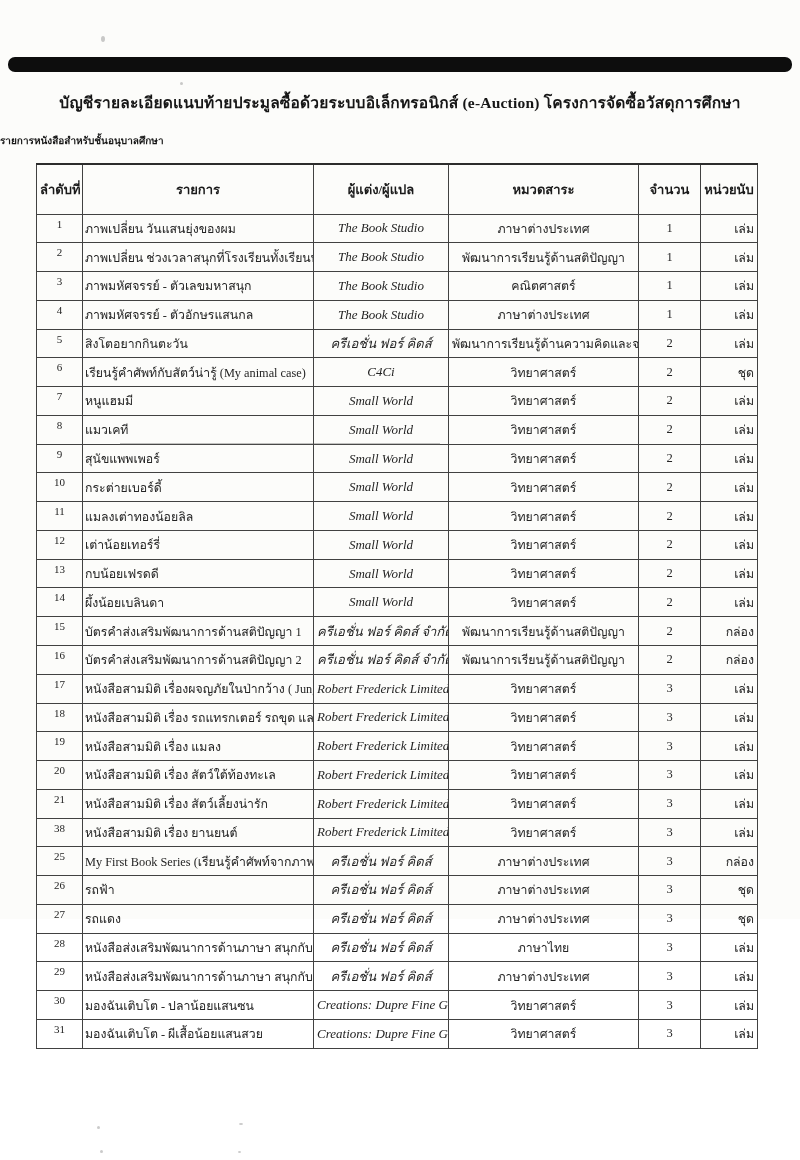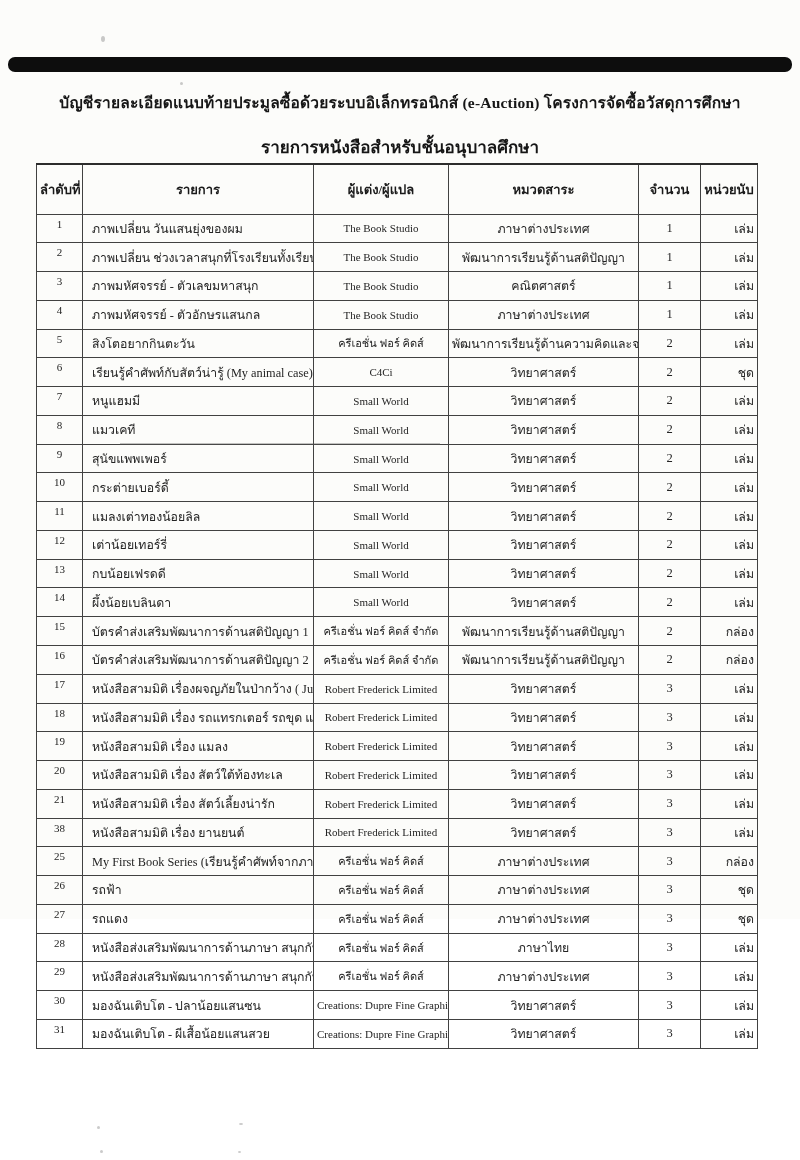--- a/index.html
+++ b/index.html
@@ -29,22 +29,22 @@
     text-align: center;
     font-size: 15.5px;
     font-weight: bold;
     letter-spacing: 0.2px;
     color: #161616;
   }
   .doc-subtitle {
     position: absolute;
     left: 0; top: 133px;
     width: 100%;
-    text-align: center;
-    font-size: 17px;
+    text-align: left;
+    font-size: 10px;
     font-weight: bold;
     color: #161616;
   }
   table.book-table {
     position: absolute;
     left: 36px; top: 163px;
     width: 721px;
     border-collapse: collapse;
     table-layout: fixed;
     background: transparent;
@@ -60,22 +60,22 @@
   thead th {
     font-size: 13px;
     font-weight: bold;
     text-align: center;
     vertical-align: middle;
     color: #1a1a1a;
   }
   tbody tr { height: 28.77px; }
   tbody td { font-size: 12.3px; color: #242424; }
   tbody td.c0 { text-align: center; vertical-align: top; padding-top: 3px; font-size: 11px; }
-  tbody td.c1 { text-align: left; vertical-align: middle; padding-left: 9px; }
-  tbody td.c2 { text-align: center; vertical-align: middle; font-size: 11px; }
+  tbody td.c1 { text-align: left; vertical-align: middle; padding-left: 2px; }
+  tbody td.c2 { text-align: center; vertical-align: middle; font-size: 13px; font-style: italic; }
   tbody td.c3 { text-align: center; vertical-align: middle; }
   tbody td.c4 { text-align: center; vertical-align: middle; font-size: 12.5px; }
   tbody td.c5 { text-align: right; vertical-align: middle; }
   
   .speck {
     position: absolute;
     background: #8a8a8a;
     opacity: 0.45;
     border-radius: 50%;
   }

